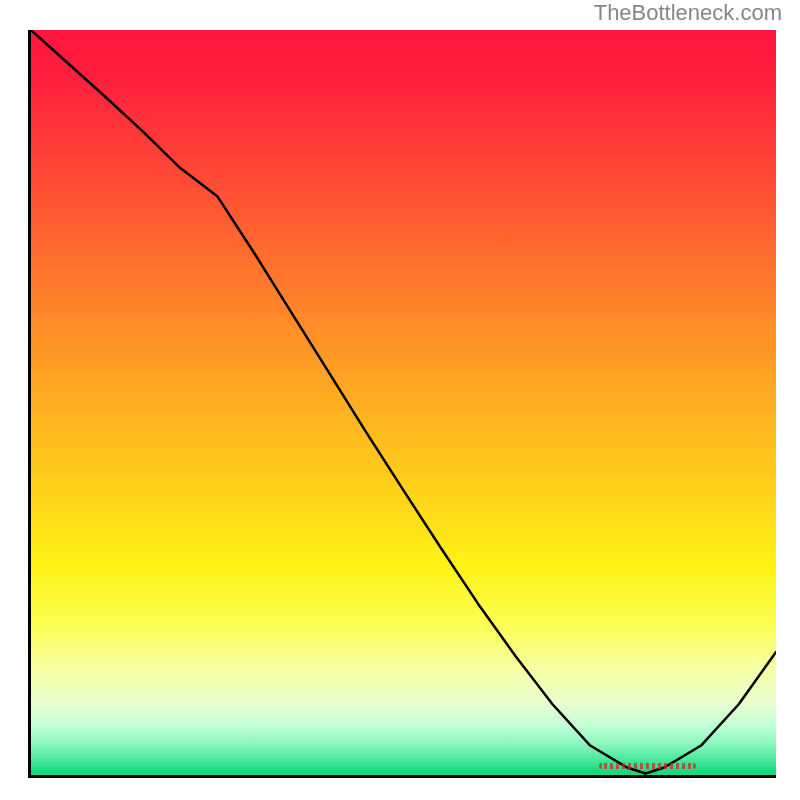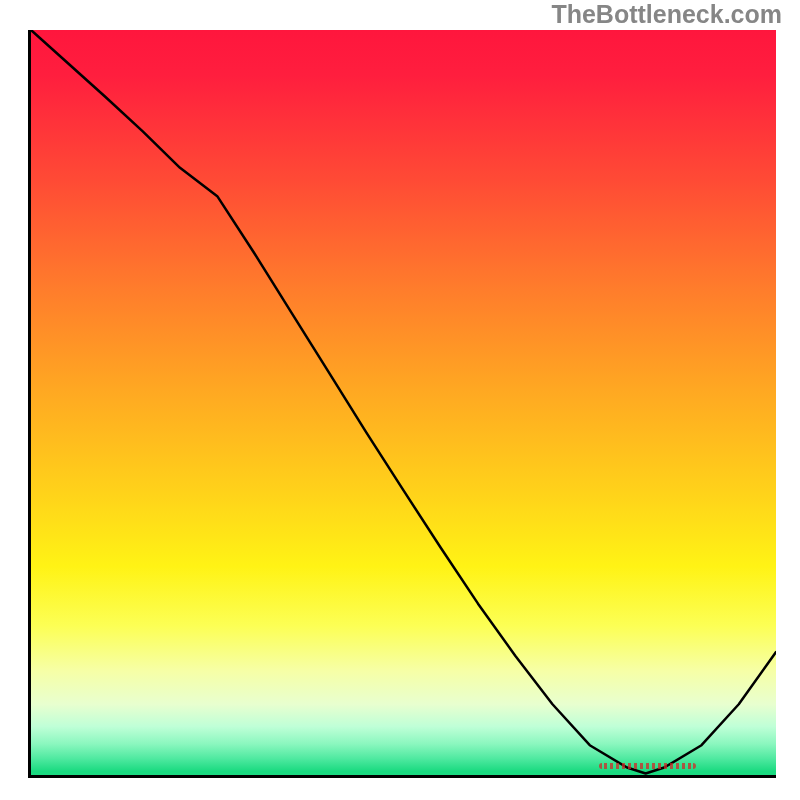--- a/index.html
+++ b/index.html
@@ -7,22 +7,22 @@
     padding: 0;
     width: 800px;
     height: 800px;
     background: #ffffff;
     font-family: Arial, Helvetica, sans-serif;
   }
   .watermark {
     position: absolute;
     top: 0;
     right: 18px;
-    font-size: 25px;
-    font-weight: 700;
+    font-size: 22px;
+    font-weight: 400;
     color: #868686;
     letter-spacing: 0px;
   }
   .chart-area {
     position: absolute;
     left: 28px;
     top: 30px;
     width: 748px;
     height: 748px;
     box-sizing: border-box;

